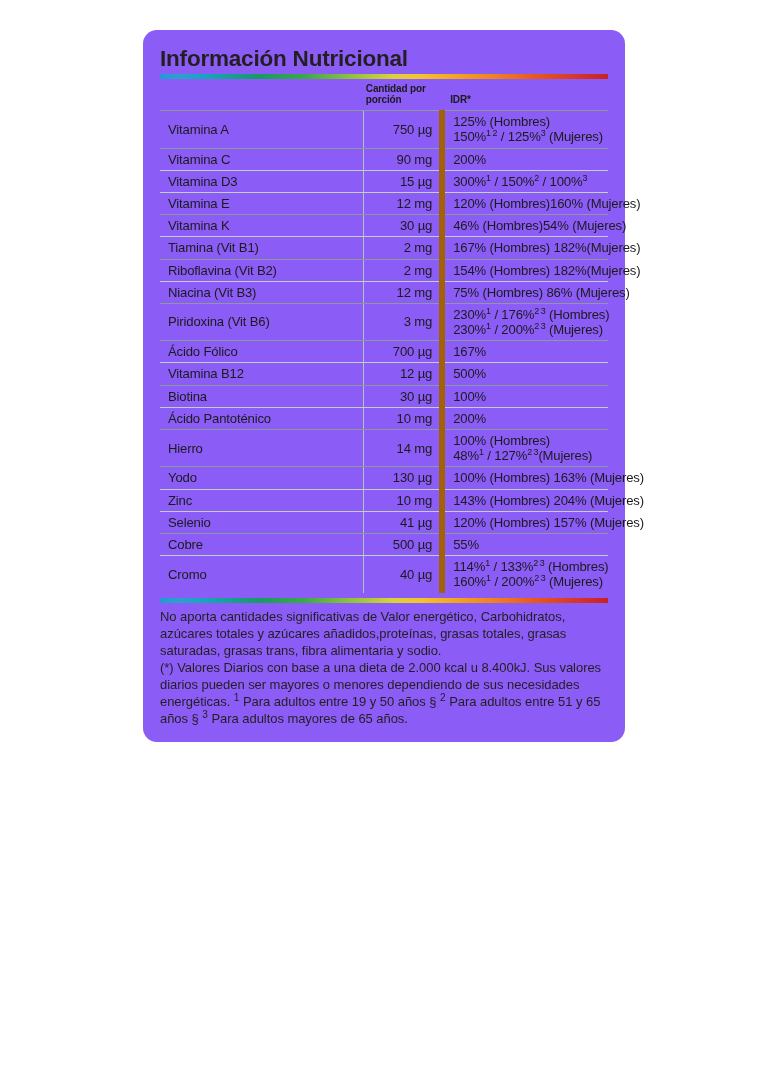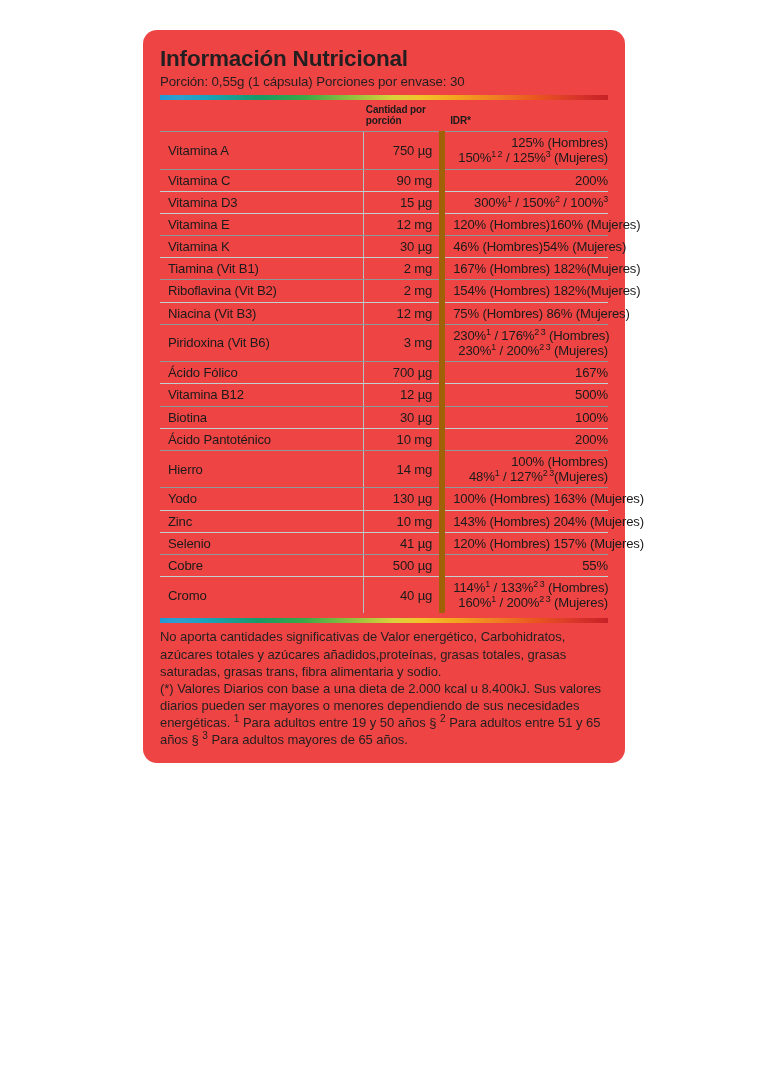--- a/index.html
+++ b/index.html
@@ -15,21 +15,21 @@
     -webkit-font-smoothing: antialiased;
   }
 
   
   .card {
     position: absolute;
     left: 143px;
     top: 30px;
     width: 482px;
     box-sizing: border-box;
-    background: #ef4444;
+    background: #8b5cf6;
     border-radius: 14px;
     padding: 16px 17px 14px 17px;
   }
 
   
   .title {
     font-size: 22.5px;
     font-weight: bold;
     color: #231f20;
     letter-spacing: -0.2px;
@@ -108,21 +108,20 @@
   }
   td.amt {
     text-align: right;
     padding-right: 7px;
     border-right: 6px solid #a16207;
     white-space: nowrap;
   }
   td.idr {
     padding-left: 8px;
     white-space: nowrap;
-    text-align: right;
   }
   .idr-line { display: block; }
   sup {
     font-size: 0.68em;
     vertical-align: super;
     line-height: 0;
   }
 
   
   .notes {
@@ -134,21 +133,20 @@
   }
   .notes p { margin: 0; }
   .notes sup { font-size: 0.78em; }
 </style>
 </head>
 <body>
 
 <div class="card">
 
   <h1 class="title">Información Nutricional</h1>
-  <div class="subtitle">Porción: 0,55g (1 cápsula) Porciones por envase: 30</div>
 
   <div class="rainbow"></div>
 
   <table class="tbl">
     <colgroup>
       <col class="c-name">
         <col class="c-amt">
         <col class="c-idr">
     </colgroup>
     <thead>

